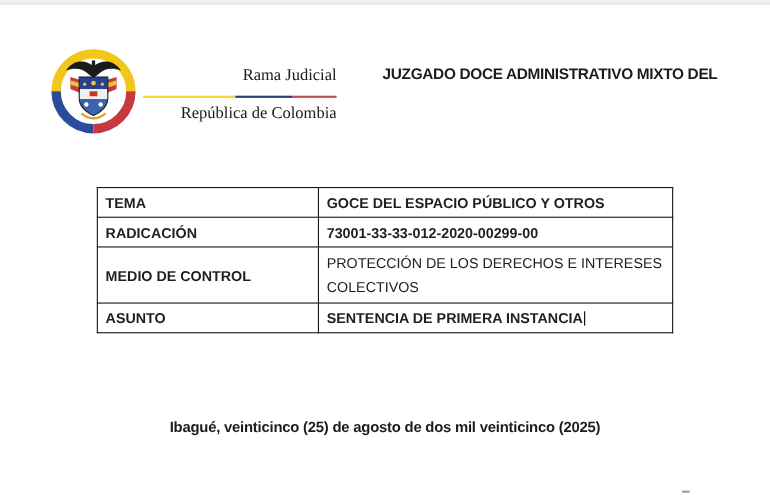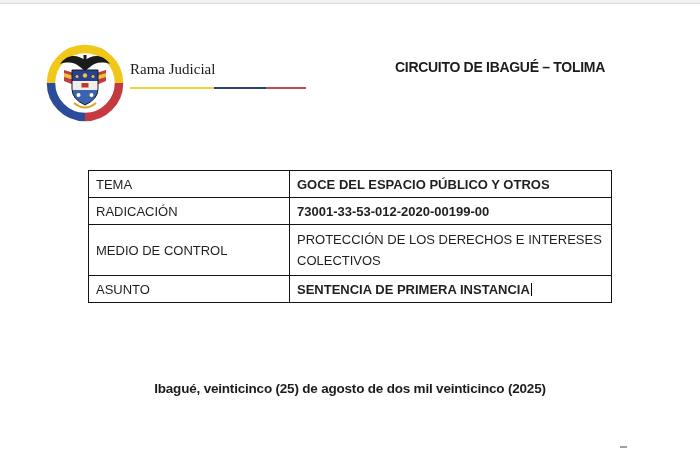--- a/index.html
+++ b/index.html
@@ -23,20 +23,21 @@
   
   .logo {
     position: absolute;
     left: 44px; top: 39px;
     width: 82px; height: 86px;
   }
   .org-block {
     position: absolute;
     left: 130px; top: 61px;
     width: 176px;
+    text-align: right;
   }
   .org-name {
     font-family: "Liberation Serif", serif;
     font-size: 15px;
     line-height: 17px;
     color: #1a1a1a;
   }
   .tricolor {
     margin-top: 9px;
     width: 176px; height: 2px;
@@ -75,21 +76,21 @@
   .case-table td {
     border: 1.5px solid #141414;
     font-size: 13px;
     line-height: 21px;
     padding: 1px 4px 1px 7px;
     vertical-align: middle;
     overflow: hidden;
   }
   .case-table td.label {
     width: 189px;
-    font-weight: normal;
+    font-weight: bold;
   }
   .case-table tr.single td { height: 24px; }
   .case-table tr.double td { height: 48px; }
   .case-table td.v-bold { font-weight: bold; }
   .caret {
     display: inline-block;
     width: 1.5px; height: 13px;
     background: #000;
     vertical-align: -2px;
     margin-left: 1px;
@@ -152,35 +153,36 @@
   </svg>
 </div>
 
 <div class="org-block">
   <div class="org-name">Rama Judicial</div>
   <div class="tricolor">
     <div class="seg-yellow"></div>
     <div class="seg-blue"></div>
     <div class="seg-red"></div>
   </div>
+  <div class="org-country">República de Colombia</div>
 </div>
 
 <div class="court-title">
-  <div>CIRCUITO DE IBAGUÉ – TOLIMA</div>
+  <div>JUZGADO DOCE ADMINISTRATIVO MIXTO DEL</div>
 </div>
 
 <table class="case-table">
   <tbody>
     <tr class="single">
       <td class="label">TEMA</td>
       <td class="v-bold">GOCE DEL ESPACIO PÚBLICO Y OTROS</td>
     </tr>
     <tr class="single">
       <td class="label">RADICACIÓN</td>
-      <td class="v-bold">73001-33-53-012-2020-00199-00</td>
+      <td class="v-bold">73001-33-33-012-2020-00299-00</td>
     </tr>
     <tr class="double">
       <td class="label">MEDIO DE CONTROL</td>
       <td>PROTECCIÓN DE LOS DERECHOS E INTERESES COLECTIVOS</td>
     </tr>
     <tr class="single">
       <td class="label">ASUNTO</td>
       <td class="v-bold"><span>SENTENCIA DE PRIMERA INSTANCIA</span><span class="caret"></span></td>
     </tr>
   </tbody>

